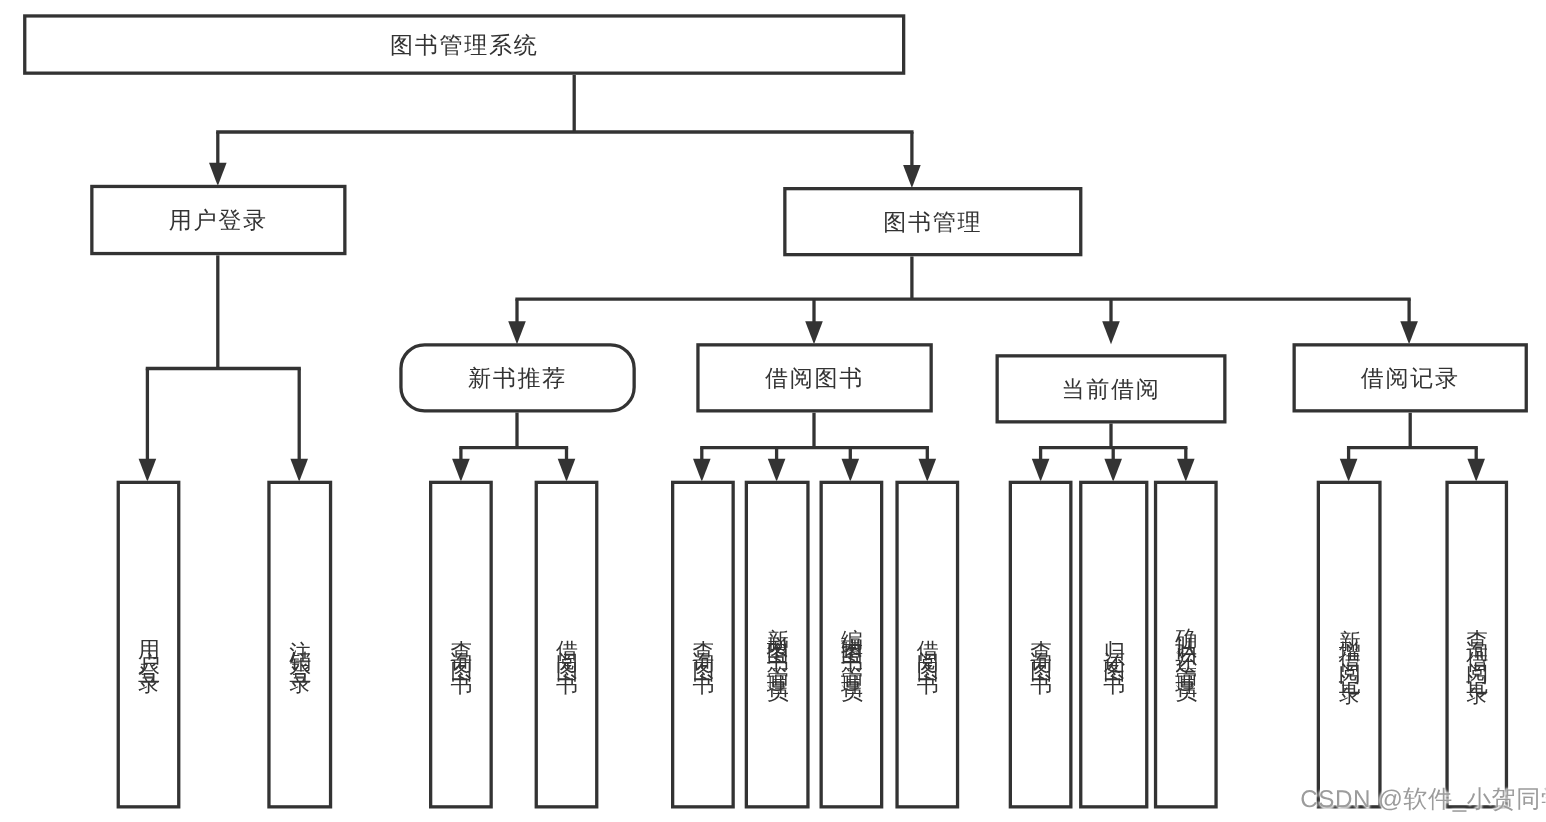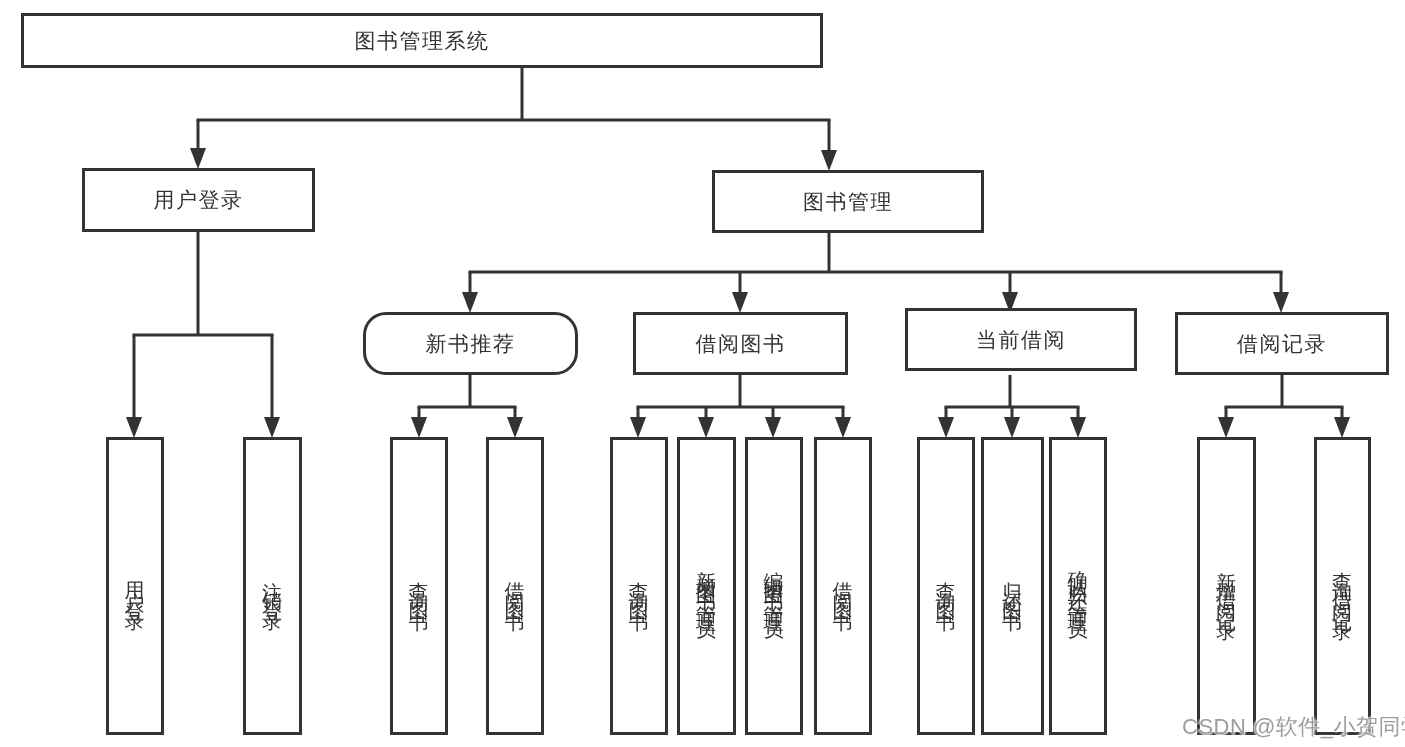--- a/index.html
+++ b/index.html
@@ -138,21 +138,21 @@
   <div class="node h-node" style="left:712px; top:170px; width:272px; height:63px;">
     <span class="label">图书管理</span>
   </div>
 
   <div class="node h-node" style="left:363px; top:312px; width:215px; height:63px;border-radius:23px;">
     <span class="label">新书推荐</span>
   </div>
   <div class="node h-node" style="left:633px; top:312px; width:215px; height:63px;">
     <span class="label">借阅图书</span>
   </div>
-  <div class="node h-node" style="left:905px; top:308px; width:232px; height:63px;">
+  <div class="node h-node" style="left:905px; top:322px; width:210px; height:63px;">
     <span class="label">当前借阅</span>
   </div>
   <div class="node h-node" style="left:1175px; top:312px; width:214px; height:63px;font-family:Liberation Serif, serif;">
     <span class="label">借阅记录</span>
   </div>
 
   <div class="node v-node" style="left:106px; top:437px; width:58px; height:298px;">
     <span class="label">用户登录</span>
   </div>
   <div class="node v-node" style="left:243px; top:437px; width:59px; height:298px;">

